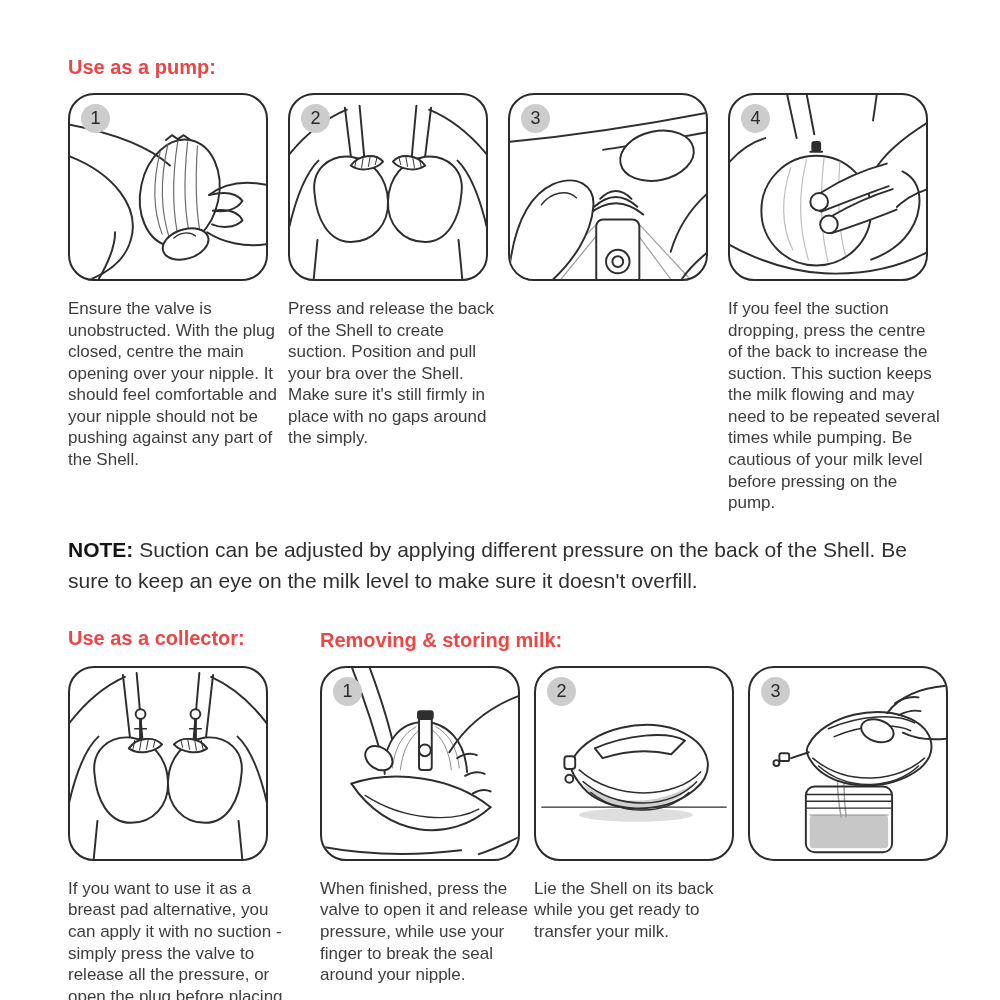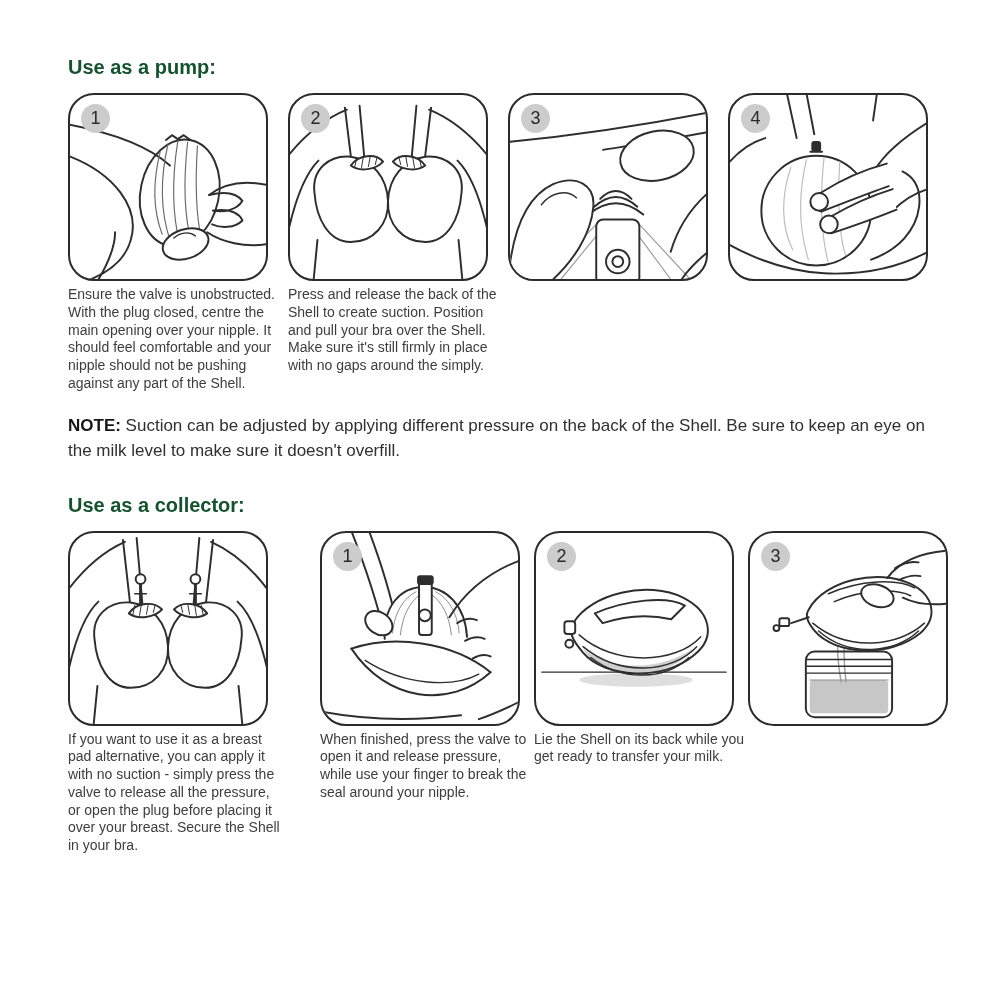--- a/index.html
+++ b/index.html
@@ -18,21 +18,21 @@
     color: #1d1d1d;
     font-weight: bold;
     font-size: 19px;
     padding: 5px 14px 6px 12px;
     border-radius: 16px;
     margin-left: -4px;
   }
   .section-heading {
     font-size: 20px;
     font-weight: bold;
-    color: #14532d;
+    color: #ef4444;
     margin: 14px 0 14px 0;
   }
 
   .grid4 {
     display: grid;
     grid-template-columns: 200px 200px 200px 200px;
     column-gap: 20px;
   }
   .grid-bottom {
     display: grid;
@@ -63,30 +63,30 @@
     color: #2a2a2a;
     font-size: 18px;
     display: flex;
     align-items: center;
     justify-content: center;
     z-index: 2;
   }
 
   .caption {
     width: 216px;
-    margin-top: 5px;
-    font-size: 14px;
+    margin-top: 17px;
+    font-size: 17px;
     line-height: 1.27;
     color: #3d3d3d;
   }
 
   .note {
     width: 880px;
     margin-top: 20px;
-    font-size: 17px;
+    font-size: 21px;
     line-height: 1.5;
     color: #303030;
   }
   .note b { color: #151515; }
 
   .headings-row { display: flex; margin-top: 18px; }
   .headings-row .h1col { width: 252px; margin-top: 12px; }
 
   svg.illu { position: absolute; inset: 0; }
 </style>
@@ -211,27 +211,29 @@
           <path d="M144 168 C 172 158 190 138 193 114 C 195 96 188 84 176 78"></path>
           <path d="M202 28 C 176 44 158 60 148 76"></path>
           <path d="M202 96 C 188 100 176 108 166 118"></path>
           <path d="M160 70 C 130 78 108 90 94 99 C 85 105 85 116 93 119 C 112 112 136 102 162 93" fill="#fff"></path>
           <path d="M166 96 C 140 104 120 114 103 124 C 94 129 96 140 104 141 C 122 135 148 126 170 117" fill="#fff"></path>
           <circle cx="91" cy="109" r="9" fill="#fff"></circle>
           <circle cx="101" cy="132" r="9" fill="#fff"></circle>
           <path d="M-2 152 C 30 170 62 180 96 182 C 140 184 176 174 202 160"></path>
         </svg>
       </div>
+      <div class="caption">If you feel the suction dropping, press the centre of the back to increase the suction.  This suction keeps the milk flowing and may need to be repeated several times while pumping.  Be cautious of your milk level before pressing on the pump.</div>
     </div>
   </div>
 
   <p class="note"><b>NOTE:</b><span> Suction can be adjusted by applying different pressure on the back of the Shell. Be sure to keep an eye on the milk level to make sure it doesn't overfill.</span></p>
 
   <div class="headings-row">
     <div class="h1col section-heading">Use as a collector:</div>
+    <div class="section-heading">Removing &amp; storing milk:</div>
   </div>
 
   <div class="grid-bottom">
 
     <div class="cell">
       <div class="panel tall">
         <svg class="illu" viewBox="0 0 200 195" fill="none" stroke="#2e2e2e" stroke-width="2" stroke-linecap="round" stroke-linejoin="round">
           <path d="M-2 58 C 16 34 36 18 56 9"></path>
           <path d="M202 58 C 184 34 164 18 144 9"></path>
           <path d="M54 7 L62 78"></path>

